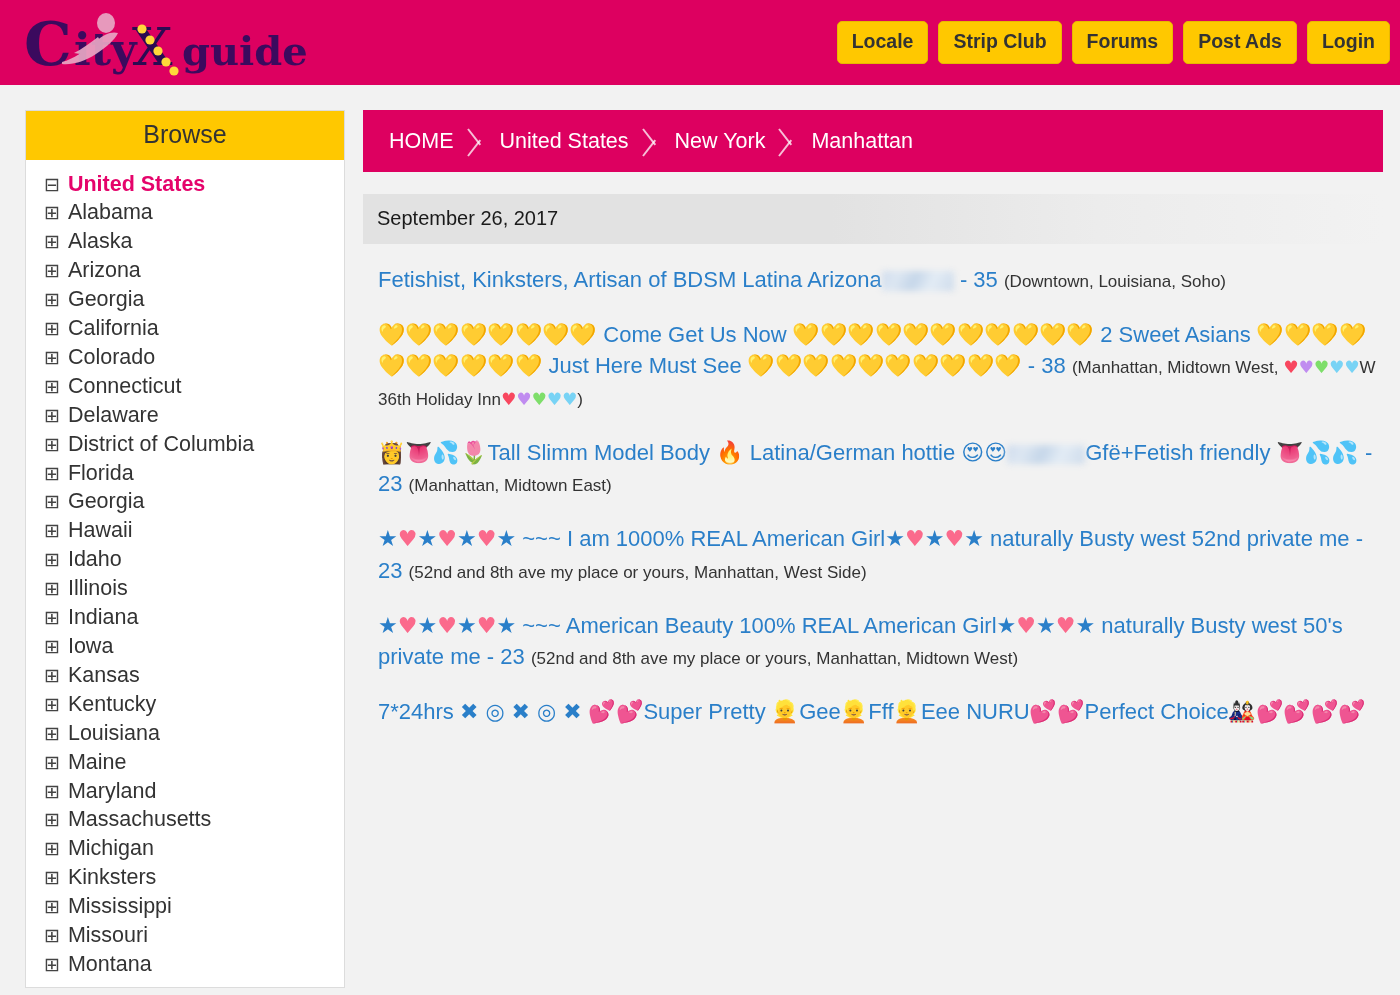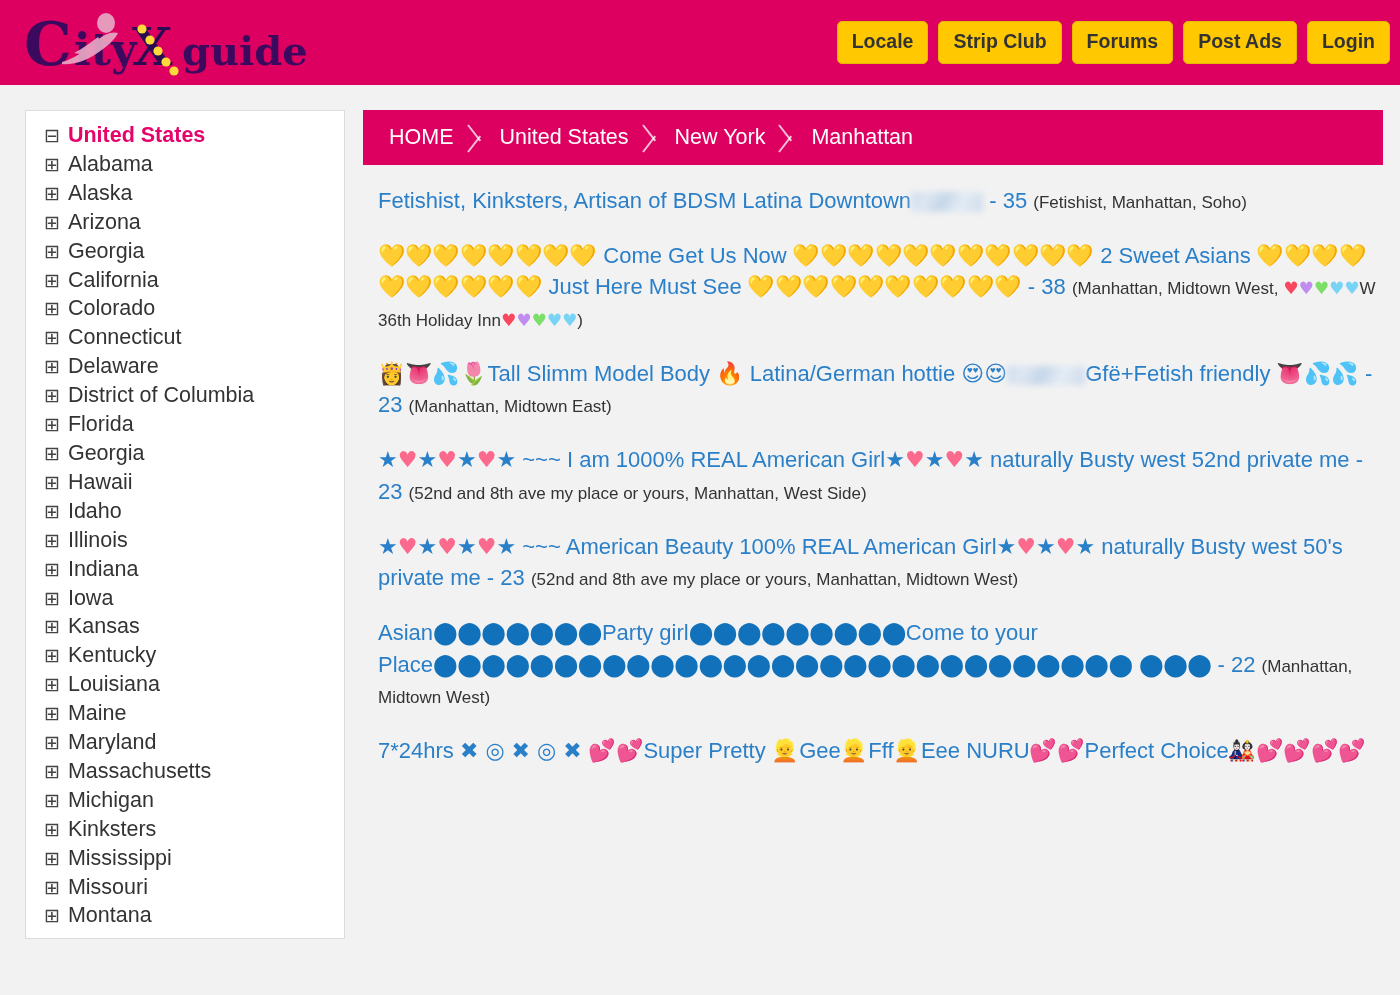--- a/index.html
+++ b/index.html
@@ -96,21 +96,21 @@
     font-weight: bold;
   }
 
   
   .main {
     flex: 1;
     min-width: 0;
   }
   .breadcrumb {
     background: #dd0060;
-    height: 55px;
+    height: 62px;
     display: flex;
     align-items: center;
     padding-left: 16px;
   }
   .crumb {
     color: #ffffff;
     font-size: 21.5px;
     padding: 0 10px;
     cursor: pointer;
     white-space: nowrap;
@@ -205,20 +205,21 @@
     <button class="nav-btn">Strip Club</button>
     <button class="nav-btn">Forums</button>
     <button class="nav-btn">Post Ads</button>
     <button class="nav-btn">Login</button>
   </div>
 </div>
 
 <div class="page">
 
   <aside class="sidebar">
+    <div class="sidebar-title">Browse</div>
     <div class="tree">
       <div class="tree-item root">
         <span class="toggle em">⊟</span>
         <span class="label">United States</span>
       </div>
       <div id="tree-list">
           <div class="tree-item">
             <span class="toggle em">⊞</span>
             <span class="label">Alabama</span>
           </div>
@@ -335,26 +336,27 @@
     <nav class="breadcrumb">
       <span class="crumb">HOME</span>
       <span class="crumb-sep"></span>
       <span class="crumb">United States</span>
       <span class="crumb-sep"></span>
       <span class="crumb">New York</span>
       <span class="crumb-sep"></span>
       <span class="crumb">Manhattan</span>
     </nav>
 
+    <div class="date-bar">September 26, 2017</div>
 
     <div class="listings">
 
       <div class="listing">
-        <a><span>Fetishist, Kinksters, Artisan of BDSM Latina Downtown</span></a><span class="blur b1"></span><a> <span>- 35</span></a>
-        <span class="loc">(Fetishist, Manhattan, Soho)</span>
+        <a><span>Fetishist, Kinksters, Artisan of BDSM Latina Arizona</span></a><span class="blur b1"></span><a> <span>- 35</span></a>
+        <span class="loc">(Downtown, Louisiana, Soho)</span>
       </div>
 
 
       <div class="listing">
         <a><span class="em">💛💛💛💛💛💛💛💛</span> <span>Come Get Us Now</span> <span class="em">💛💛💛💛💛💛💛💛💛💛💛</span> <span>2 Sweet Asians</span> <span class="em">💛💛💛💛💛💛💛💛💛💛</span> <span>Just Here Must See</span> <span class="em">💛💛💛💛💛💛💛💛💛💛</span> <span>- 38</span></a>
         <span class="loc"><span>(Manhattan, Midtown West,</span> <span class="em hp"><span class="hr">♥</span><span class="hv">♥</span><span class="hg">♥</span><span class="hb">♥</span><span class="hb">♥</span></span><span>W 36th Holiday Inn</span><span class="em hp"><span class="hr">♥</span><span class="hv">♥</span><span class="hg">♥</span><span class="hb">♥</span><span class="hb">♥</span></span><span>)</span></span>
       </div>
 
       <div class="listing">
         <a><span class="em">👸👅💦🌷</span><span>Tall Slimm Model Body</span> <span class="em">🔥</span> <span>Latina/German hottie</span> <span class="em">😍😍</span></a><span class="blur b2"></span><a><span>Gfë+Fetish friendly</span> <span class="em">👅💦💦</span> <span>- 23</span></a>
@@ -365,24 +367,20 @@
         <a><span class="em star" id="s5a"><span class="star">★</span><span class="hp">♥</span><span class="star">★</span><span class="hp">♥</span><span class="star">★</span><span class="hp">♥</span><span class="star">★</span></span> <span>~~~ I am 1000% REAL American Girl</span><span class="em star" id="s5b"><span class="star">★</span><span class="hp">♥</span><span class="star">★</span><span class="hp">♥</span><span class="star">★</span></span> <span>naturally Busty west 52nd private me</span> <span>- 23</span></a>
         <span class="loc">(52nd and 8th ave my place or yours, Manhattan, West Side)</span>
       </div>
 
       <div class="listing">
         <a><span class="em star" id="s6a"><span class="star">★</span><span class="hp">♥</span><span class="star">★</span><span class="hp">♥</span><span class="star">★</span><span class="hp">♥</span><span class="star">★</span></span> <span>~~~ American Beauty 100% REAL American Girl</span><span class="em star" id="s6b"><span class="star">★</span><span class="hp">♥</span><span class="star">★</span><span class="hp">♥</span><span class="star">★</span></span> <span>naturally Busty west 50's private me</span> <span>- 23</span></a>
         <span class="loc">(52nd and 8th ave my place or yours, Manhattan, Midtown West)</span>
       </div>
 
 
-      <div class="listing">
-        <a><span>Asian</span><span class="em dot">⬤⬤⬤⬤⬤⬤⬤</span><span>Party girl</span><span class="em dot">⬤⬤⬤⬤⬤⬤⬤⬤⬤</span><span>Come to your Place</span><span class="em dot">⬤⬤⬤⬤⬤⬤⬤⬤⬤⬤⬤⬤⬤⬤⬤⬤⬤⬤⬤⬤⬤⬤⬤⬤⬤⬤⬤⬤⬤ ⬤⬤⬤</span> <span>- 22</span></a>
-        <span class="loc">(Manhattan, Midtown West)</span>
-      </div>
 
       <div class="listing">
         <a><span>7*24hrs</span> <span class="em">✖ ◎ ✖ ◎ ✖ 💕💕</span><span>Super Pretty</span> <span class="em">👱</span><span>Gee</span><span class="em">👱</span><span>Fff</span><span class="em">👱</span><span>Eee NURU</span><span class="em">💕💕</span><span>Perfect Choice</span><span class="em">🎎💕💕💕💕</span> </a>
         
       </div>
 
     </div>
   </main>
 </div>
 

